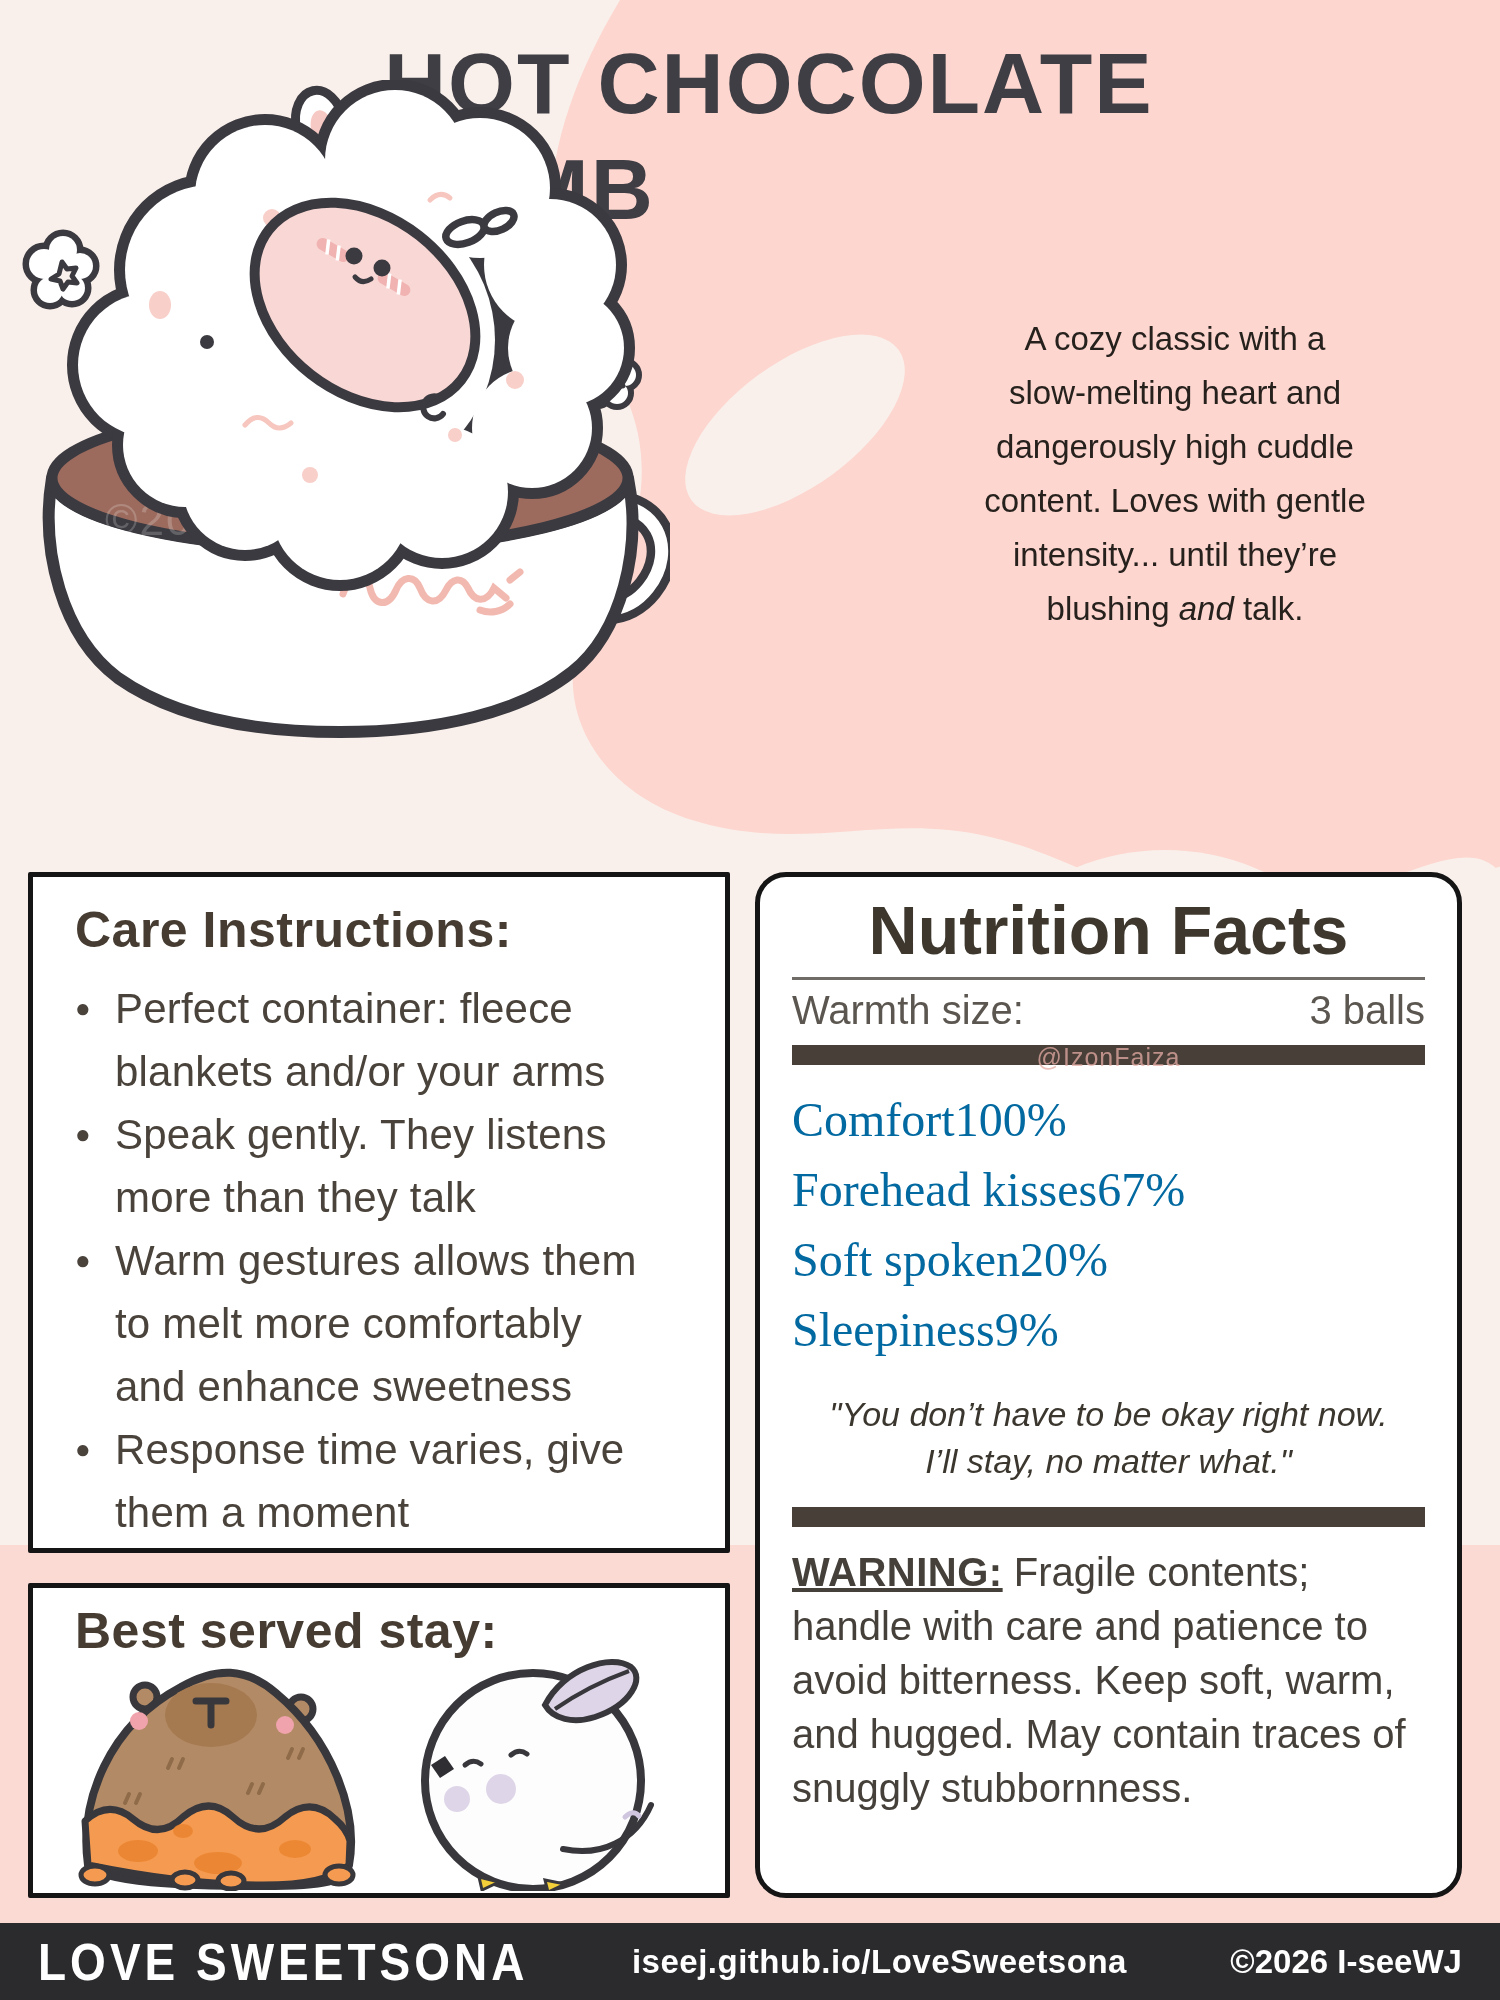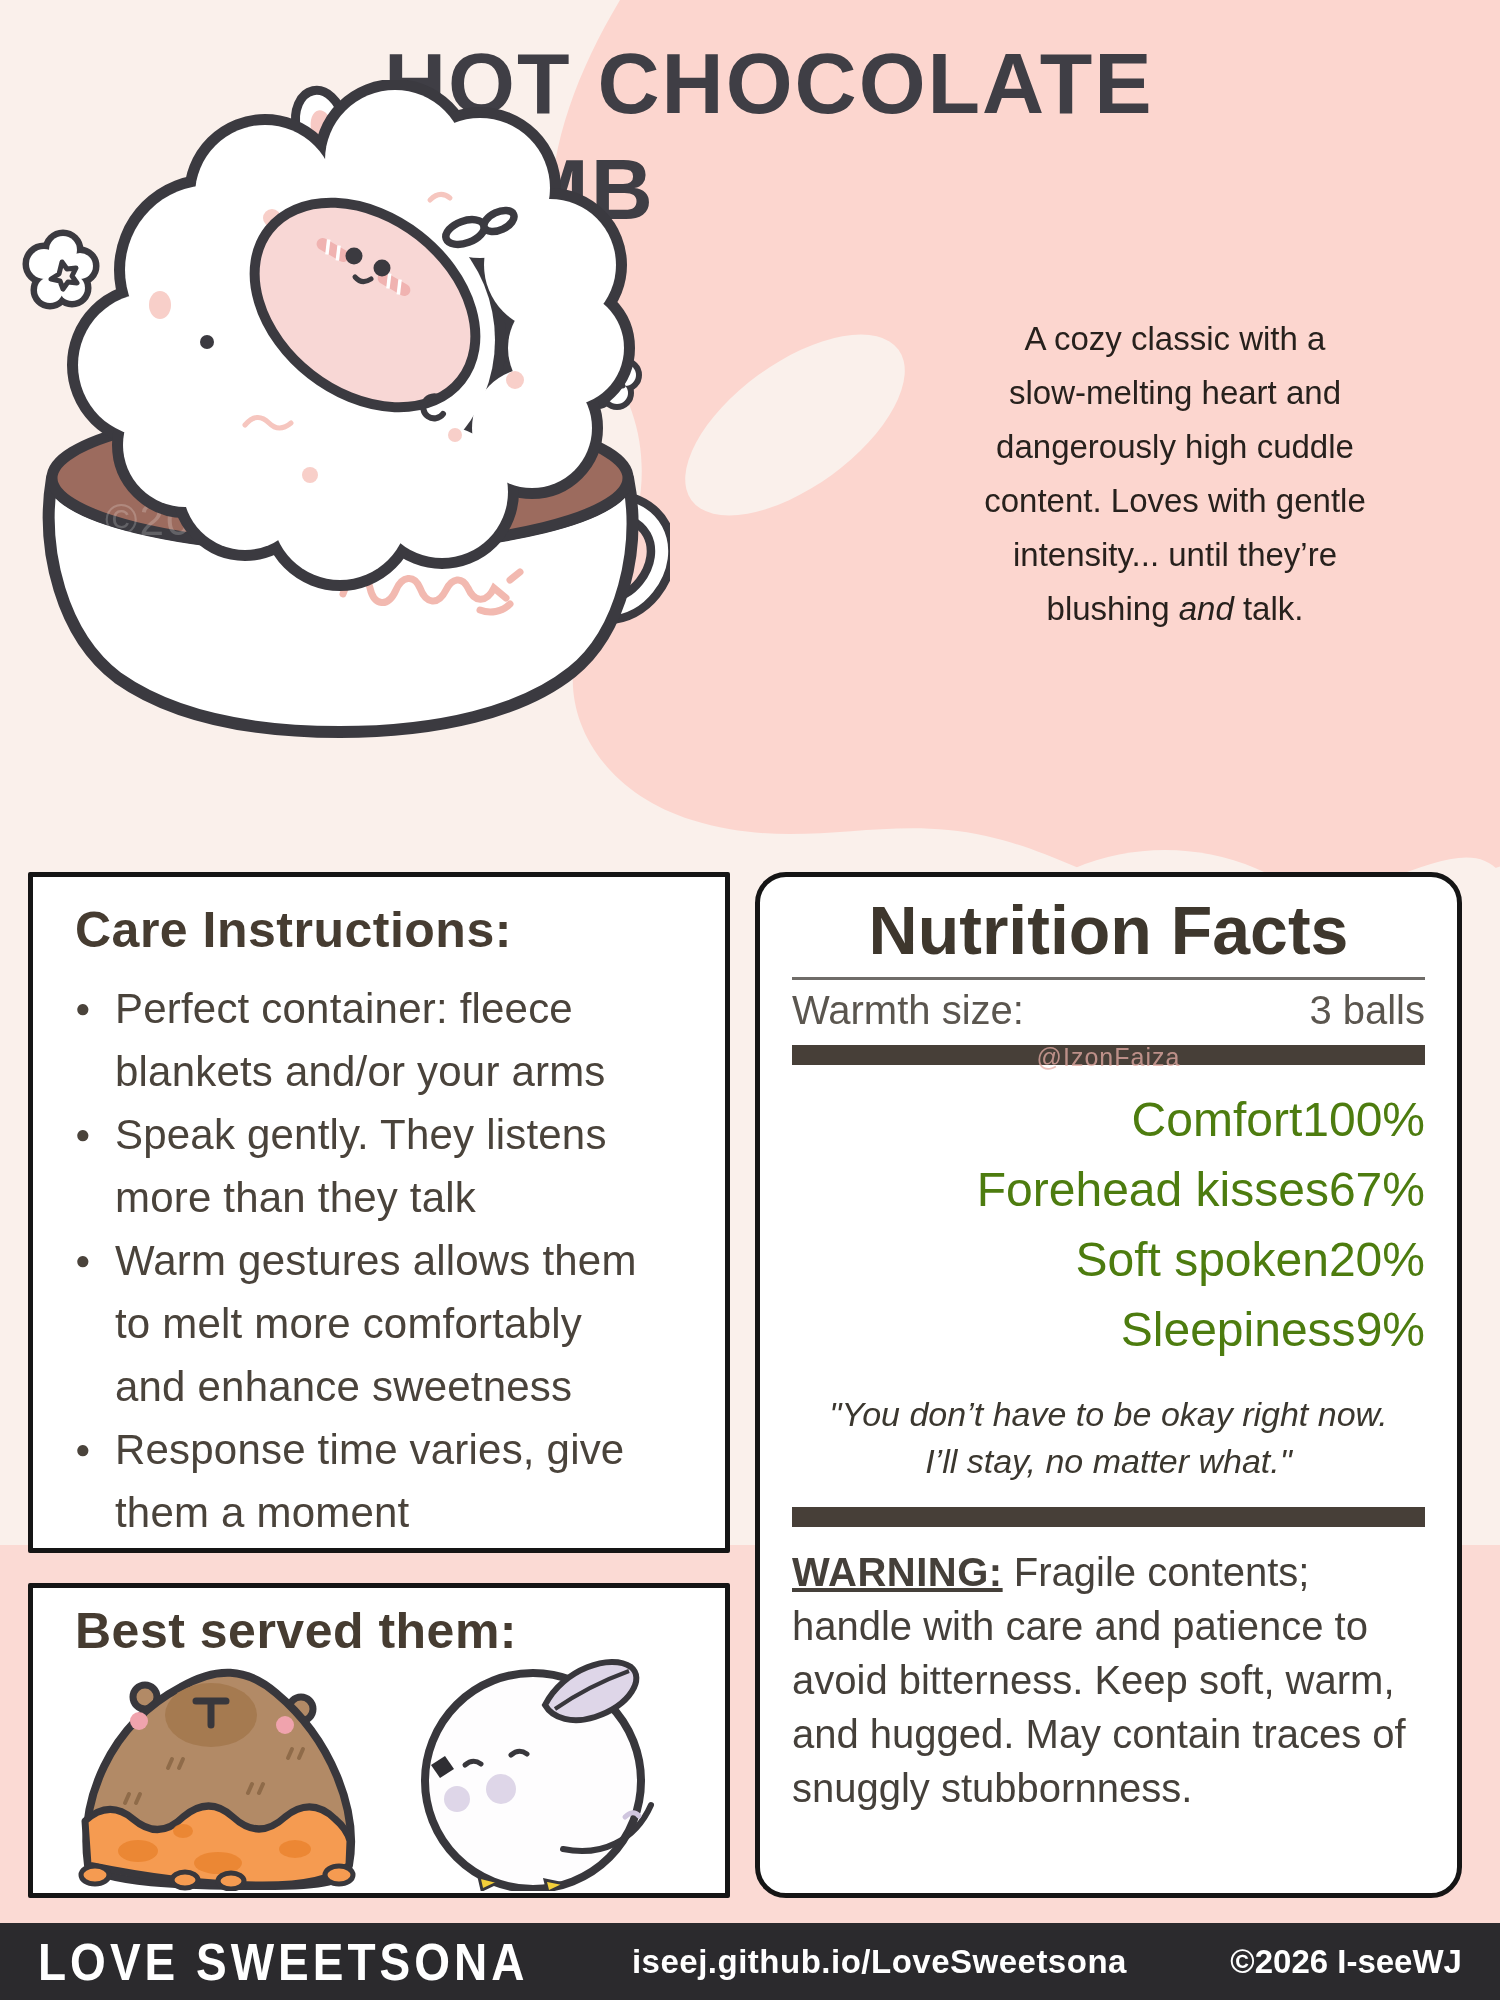--- a/index.html
+++ b/index.html
@@ -25,21 +25,21 @@
   .best .duo{position:absolute;left:0;bottom:2px;}
   .nutrition{left:755px;top:872px;width:707px;height:1026px;padding:18px 32px 0 32px;border-radius:31px;}
   .nutrition h2{text-align:center;font-size:68px;color:#3e372d;letter-spacing:0;line-height:70px;}
   .rule{height:3px;background:#6f6c68;margin-top:12px;}
   .serving{display:flex;justify-content:space-between;align-items:baseline;margin-top:8px;
            font-size:40px;color:#5b564f;}
   .thickbar{position:relative;height:20px;background:#473f38;margin-top:12px;}
   .thickbar .wm{position:absolute;left:0;right:0;top:-2px;text-align:center;
                 font-size:25px;color:#e5aca4;opacity:.75;letter-spacing:1px;}
   .nrows{margin-top:20px;}
-  .nrow{display:flex;justify-content:flex-end;font-size:48px;line-height:70px;color:#4d7c0f;}
+  .nrow{display:flex;justify-content:flex-start;font-size:48px;line-height:70px;color:#0369a1;font-family:Liberation Serif, serif;}
   .quote{margin-top:26px;text-align:center;font-style:italic;font-size:34px;line-height:47px;color:#3b372f;}
   .quote span{display:block;}
   .bar2{margin-top:22px;}
   .warning{margin:18px 0 0 0;font-size:40px;line-height:54px;color:#45403a;}
   .warning b{font-weight:900;letter-spacing:.5px;text-decoration:underline;}
   .footer{position:absolute;left:0;bottom:0;width:1500px;height:77px;background:#2b2a2d;color:#ffffff;
           display:flex;align-items:center;justify-content:space-between;padding:0 38px;box-sizing:border-box;}
   .brand{font-weight:900;font-size:46px;letter-spacing:4px;transform:scaleY(1.12);}
   .url{font-size:33px;font-weight:700;letter-spacing:.5px;}
   .copy{font-size:33px;font-weight:700;}
@@ -205,21 +205,21 @@
     <h2>Care Instructions:</h2>
     <ul>
       <li>Perfect container: fleece blankets and/or your arms</li>
       <li>Speak gently. They listens more than they talk</li>
       <li>Warm gestures allows them to melt more comfortably and enhance sweetness</li>
       <li>Response time varies, give them a moment</li>
     </ul>
   </section>
 
   <section class="box best">
-    <h2>Best served them:</h2>
+    <h2>Best served stay:</h2>
     <svg class="duo" width="692" height="238" viewBox="0 0 692 238">
 
       <g>
         <circle cx="112" cy="44" r="12" fill="#b28a66" stroke="#38373c" stroke-width="7"></circle>
         <circle cx="268" cy="56" r="12" fill="#b28a66" stroke="#38373c" stroke-width="7"></circle>
         <path d="M 55,212 C 46,148 76,72 148,34 C 183,14 213,14 243,40 C 298,86 326,158 316,212 C 312,228 294,233 230,233 C 152,233 68,230 55,212 Z" fill="#b28a66" stroke="#38373c" stroke-width="8" stroke-linejoin="round"></path>
         <path d="M 52,168 Q 76,146 100,166 Q 126,188 150,164 Q 176,142 200,164 Q 226,188 252,164 Q 278,143 302,166 Q 314,176 317,188 L 316,212 Q 294,232 230,232 Q 152,232 55,212 Z" fill="#f59b51" stroke="#38373c" stroke-width="7" stroke-linejoin="round"></path>
         <g fill="#eb8531" opacity="0.9">
           <ellipse cx="105" cy="198" rx="20" ry="11"></ellipse>
             <ellipse cx="185" cy="210" rx="24" ry="11"></ellipse>

